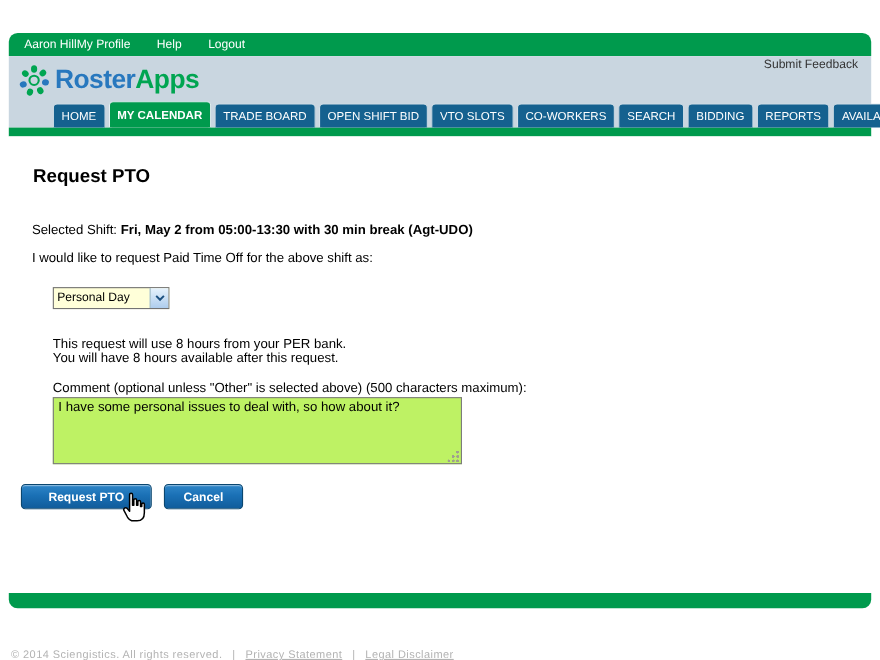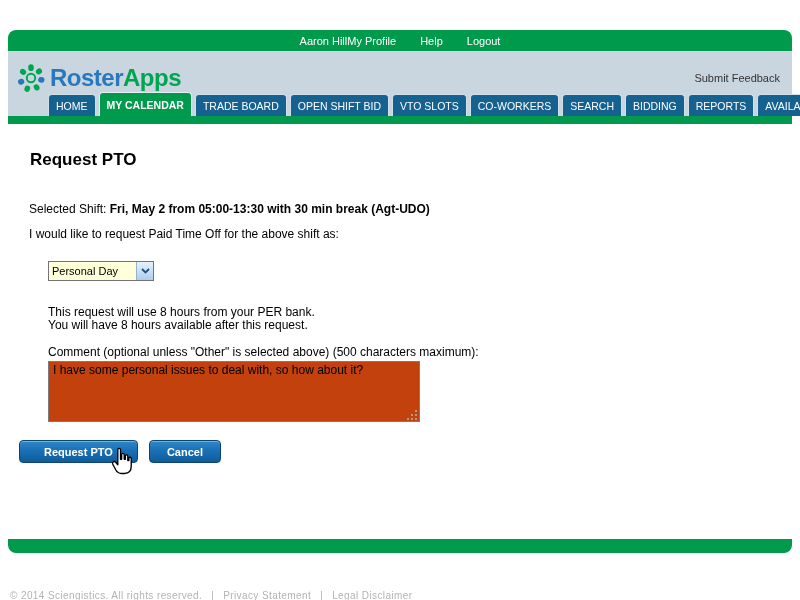--- a/index.html
+++ b/index.html
@@ -5,30 +5,30 @@
   * { margin:0; padding:0; box-sizing:border-box; }
   html,body { width:800px; height:600px; background:#ffffff; overflow:hidden;
     font-family:"Liberation Sans","DejaVu Sans",sans-serif; }
 
   .page { width:800px; height:600px; position:relative; }
 
   .card { position:absolute; left:8px; top:30px; width:784px; }
 
   
   .topbar { height:21px; background:#009a4d; border-radius:8px 8px 0 0;
-    display:flex; align-items:center; justify-content:center;
+    display:flex; align-items:center; justify-content:flex-start;
     padding:0 14px; }
   .topbar .user { color:#ffffff; font-size:11px; }
   .topbar .links { display:flex; gap:24px; }
   .topbar .links span { color:#ffffff; font-size:11px; cursor:pointer; }
 
   
   .band { background:#c9d6e0; }
-  .brandrow { height:41px; display:flex; align-items:center;
-    justify-content:space-between; padding:12px 12px 0 8px; }
+  .brandrow { height:41px; display:flex; 
+    justify-content:space-between; padding:2px 12px 0 8px; }
   .logo { display:flex; align-items:center; gap:4px; }
   .logo svg { width:30px; height:30px; }
   .wordmark { font-size:24px; font-weight:600; letter-spacing:-0.5px; }
   .wordmark .w1 { color:#2878be; }
   .wordmark .w2 { color:#00a551; }
   .feedback { font-size:11px; color:#333333; cursor:pointer; }
 
   
   .tabsrow { display:flex; align-items:flex-end; gap:3px; padding-left:40px;
     height:24px; }
@@ -56,21 +56,21 @@
   .selarrow { position:absolute; top:1px; right:1px; width:17px; height:18px;
     background:linear-gradient(#e6f2fc,#aecded); border-left:1px solid #93b4cf;
     display:flex; align-items:center; justify-content:center;
     pointer-events:none; }
 
   .bankline { font-size:12px; line-height:13px; margin-left:40px; }
   .bankline.first { margin-top:9px; }
 
   .commentlabel { font-size:12px; margin:13px 0 2px 40px; }
   .textwrap { position:relative; width:372px; margin-left:40px; }
-  textarea.comment { width:372px; height:61px; background:#c2410c;
+  textarea.comment { width:372px; height:61px; background:#bef264;
     border:1px solid #7c7c7c; font-family:inherit; font-size:12px;
     padding:1px 4px; resize:none; display:block; color:#000; }
   .grip { position:absolute; right:2px; bottom:2px; width:11px; height:11px;
     background:
       radial-gradient(circle at 9px 2px, #a0a08e 1.2px, transparent 1.4px),
       radial-gradient(circle at 9px 6px, #a0a08e 1.2px, transparent 1.4px),
       radial-gradient(circle at 5px 6px, #a0a08e 1.2px, transparent 1.4px),
       radial-gradient(circle at 9px 10px,#a0a08e 1.2px, transparent 1.4px),
       radial-gradient(circle at 5px 10px,#a0a08e 1.2px, transparent 1.4px),
       radial-gradient(circle at 1px 10px,#a0a08e 1.2px, transparent 1.4px);

